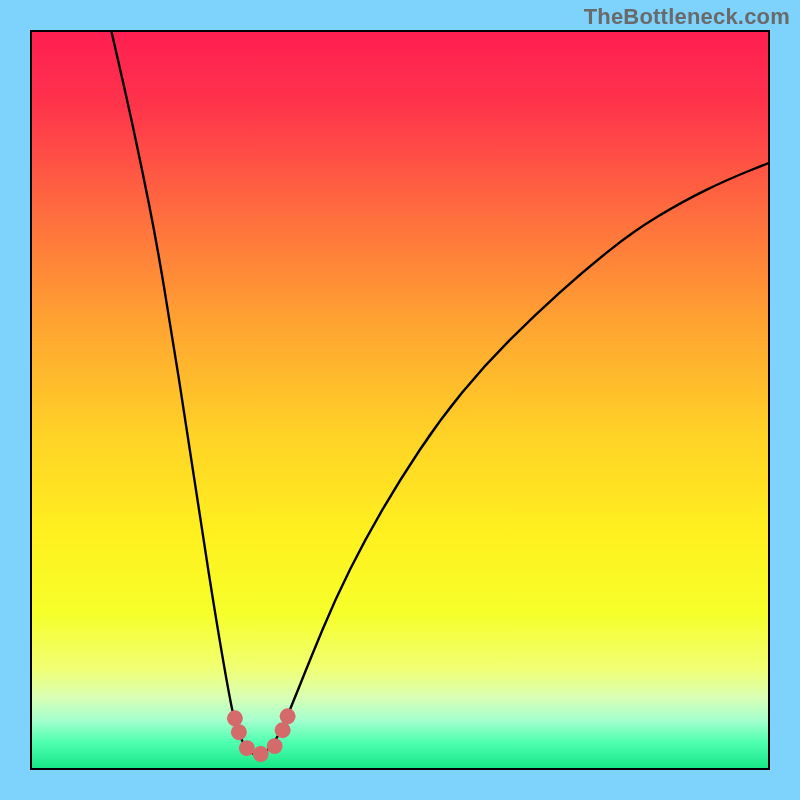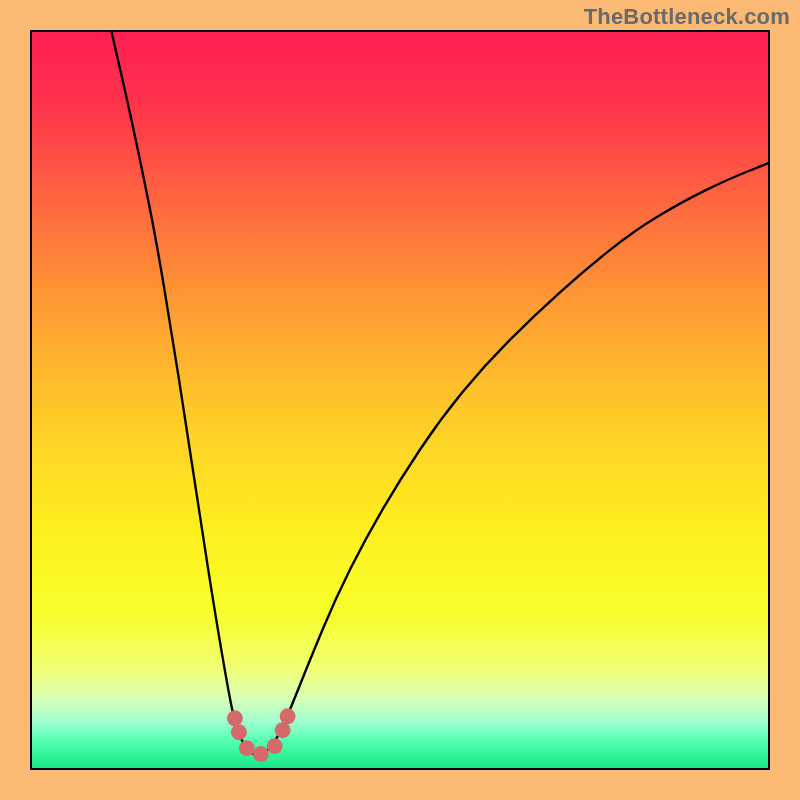--- a/index.html
+++ b/index.html
@@ -1,21 +1,21 @@
 <!DOCTYPE html>
 <html><head>
 <meta charset="utf-8">
 <style>
   * { margin: 0; padding: 0; box-sizing: border-box; }
   html, body { width: 800px; height: 800px; overflow: hidden; background: #000; }
   .stage {
     position: relative;
     width: 800px;
     height: 800px;
-    background: #fdba74;
+    background: #7dd3fc;
   }
   .watermark {
     position: absolute;
     top: 4px;
     right: 10px;
     font-family: Arial, Helvetica, sans-serif;
     font-size: 22px;
     font-weight: 600;
     color: #6a6a6a;
     letter-spacing: 0.2px;

